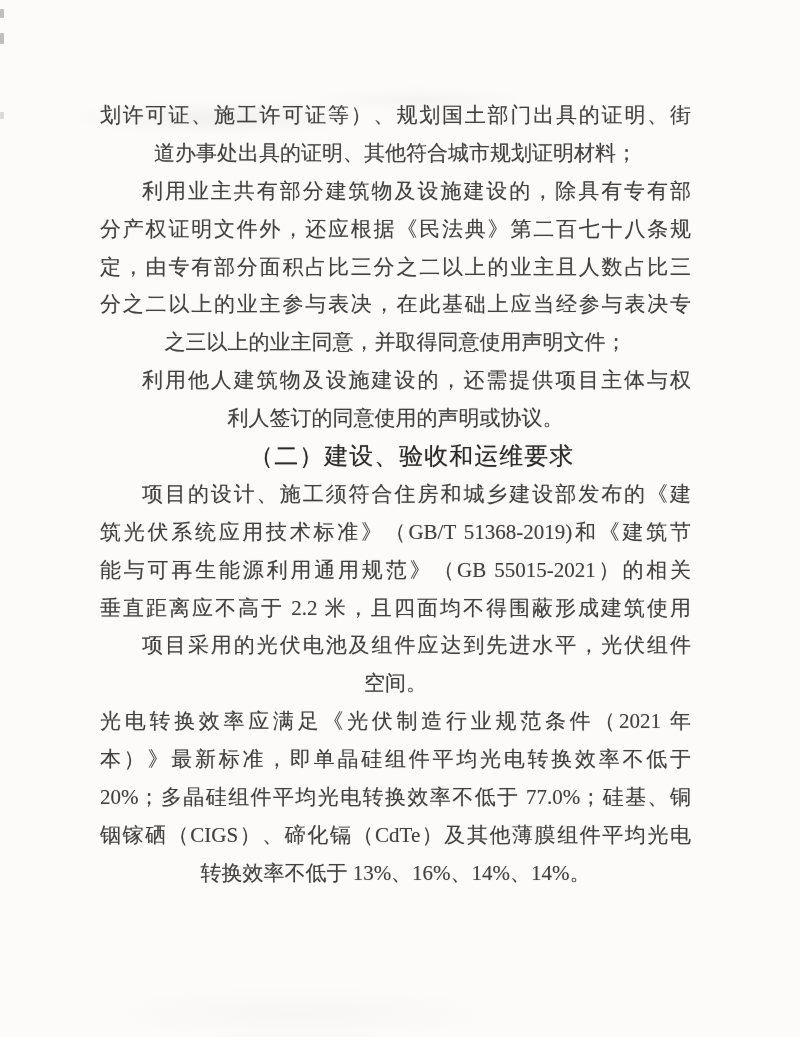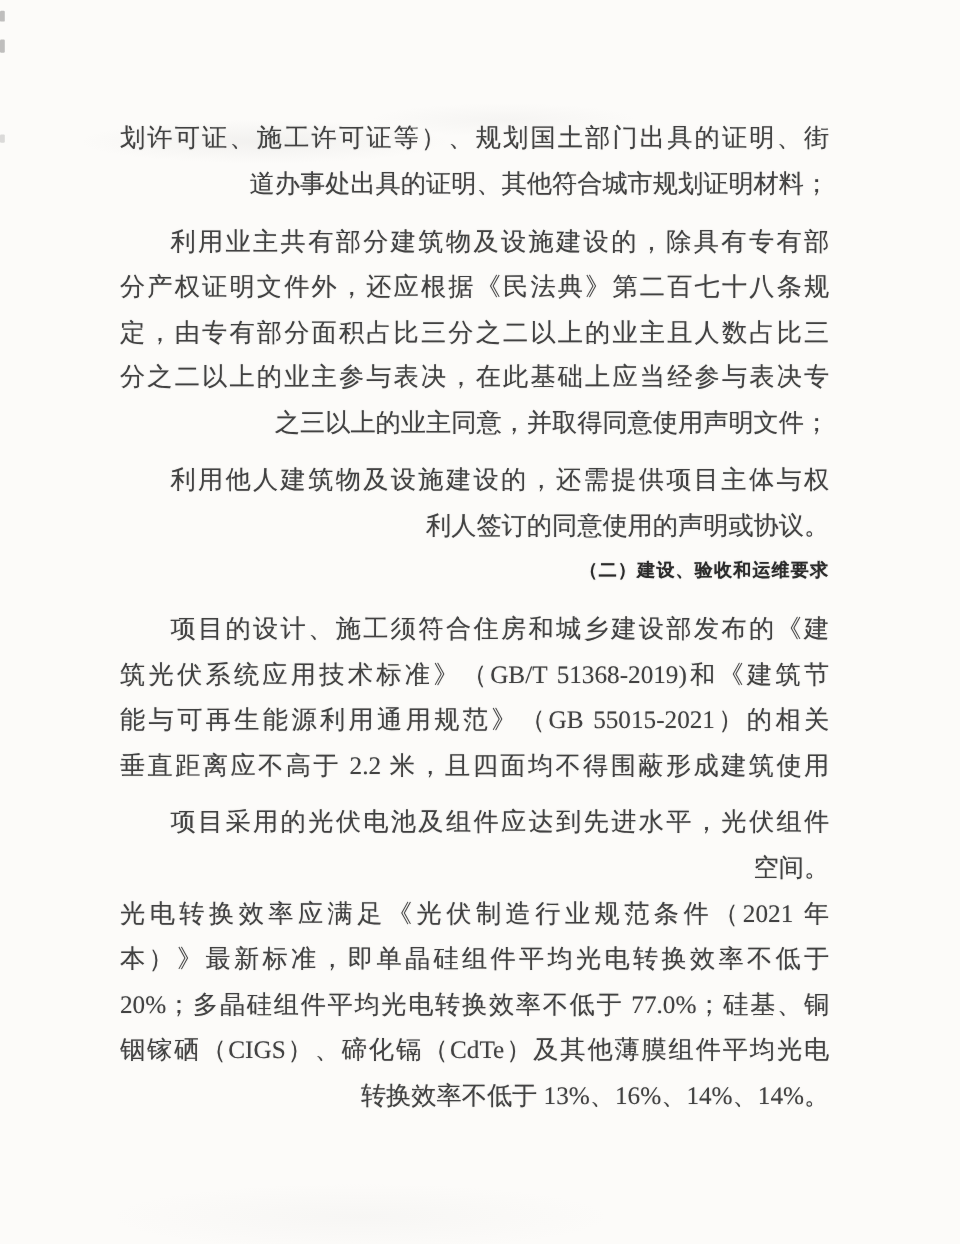--- a/index.html
+++ b/index.html
@@ -40,31 +40,31 @@
     top: 97px;
     width: 591px;
   }
   .line {
     height: 37.9px;
     line-height: 37.9px;
     font-size: 21px;
     color: var(--text-color, #424242);
     overflow: hidden;
     text-shadow: 0 0 1px rgba(90,90,90,0.45);
-    text-align: right;
+    text-align: center;
   }
   .line.j {
     text-align: justify;
     text-align-last: justify;
     text-justify: inter-character;
   }
-  .line.i { text-indent: 2em; margin-top: 10px; }
+  .line.i { text-indent: 2em; }
   .line.h {
-    font-weight: 700;
-    font-size: 15px;
+    font-weight: 400;
+    font-size: 24px;
     letter-spacing: 1px;
     text-indent: 1.35em;
     color: var(--heading-color, #2b2b2b);
     text-shadow: 0 0 1px rgba(40,40,40,0.55);
   }
 </style>
 </head>
 <body>
 
 <div class="speck s1"></div>

